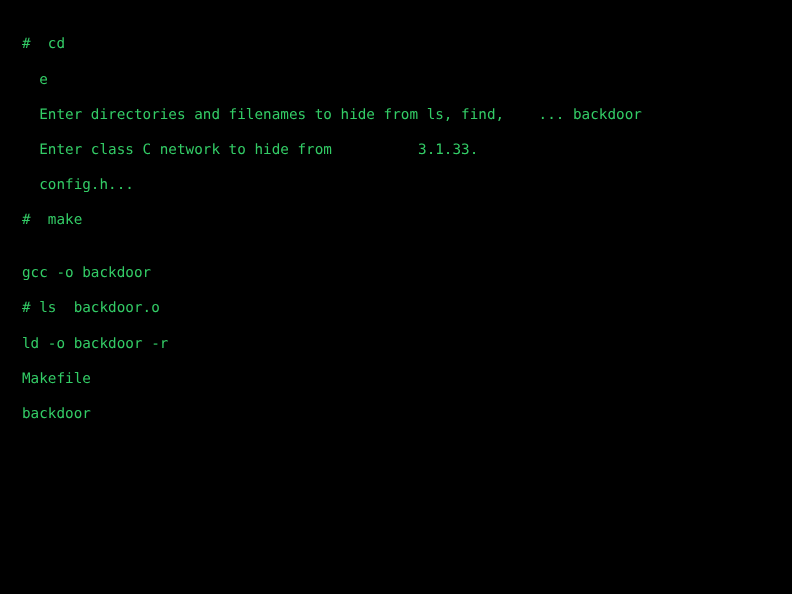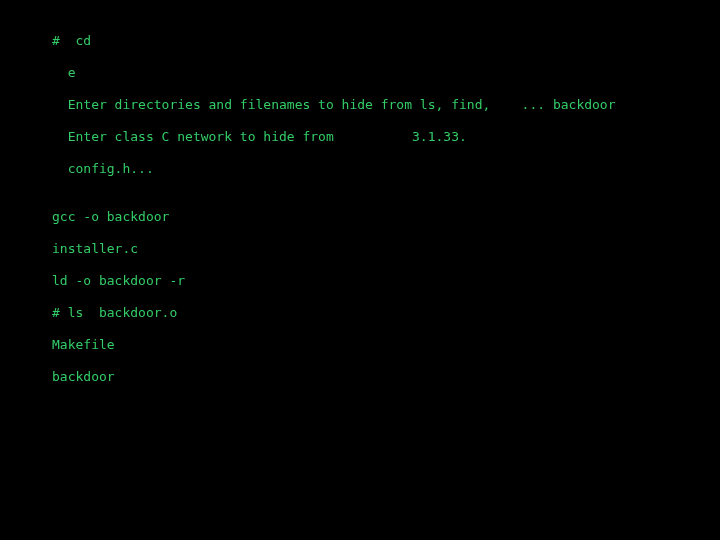--- a/index.html
+++ b/index.html
@@ -25,37 +25,36 @@
   .layer {
     position: absolute;
     left: 20px;
     top: 20px;
     width: 680px;
     white-space: pre;
   }
   .line {
     display: block;
     white-space: pre;
-    margin-left: 32px;
   }
   
 </style>
 </head>
 <body>
 <div class="screen">
 <pre class="layer"><span class="line">#  cd</span>
 <span class="line">  e</span>
 <span class="line">  Enter directories and filenames to hide from ls, find,    ... backdoor</span>
 <span class="line">  Enter class C network to hide from          3.1.33.</span>
 <span class="line">  config.h...</span>
+<span class="line">#  make</span>
 <span class="line"></span>
 <span class="line">gcc -o backdoor</span>
-<span class="line">installer.c</span>
+<span class="line"># ls  backdoor.o</span>
 <span class="line">ld -o backdoor -r</span>
-<span class="line"># ls  backdoor.o</span>
 <span class="line">Makefile</span>
 <span class="line">backdoor</span>
 
 
 
 
 
 
 
 

